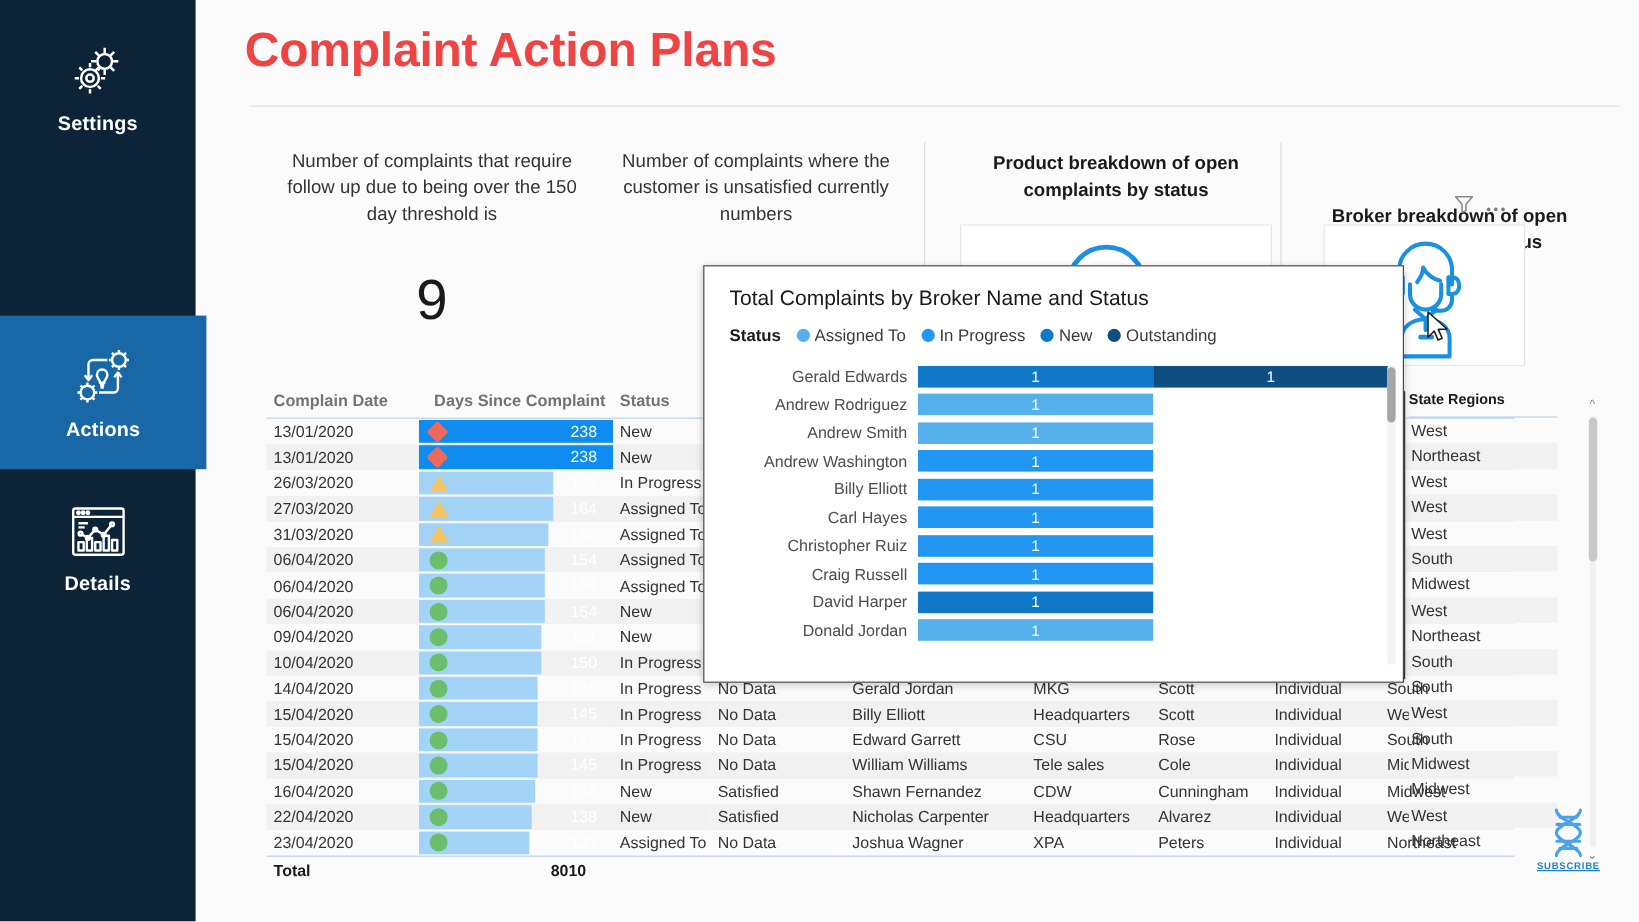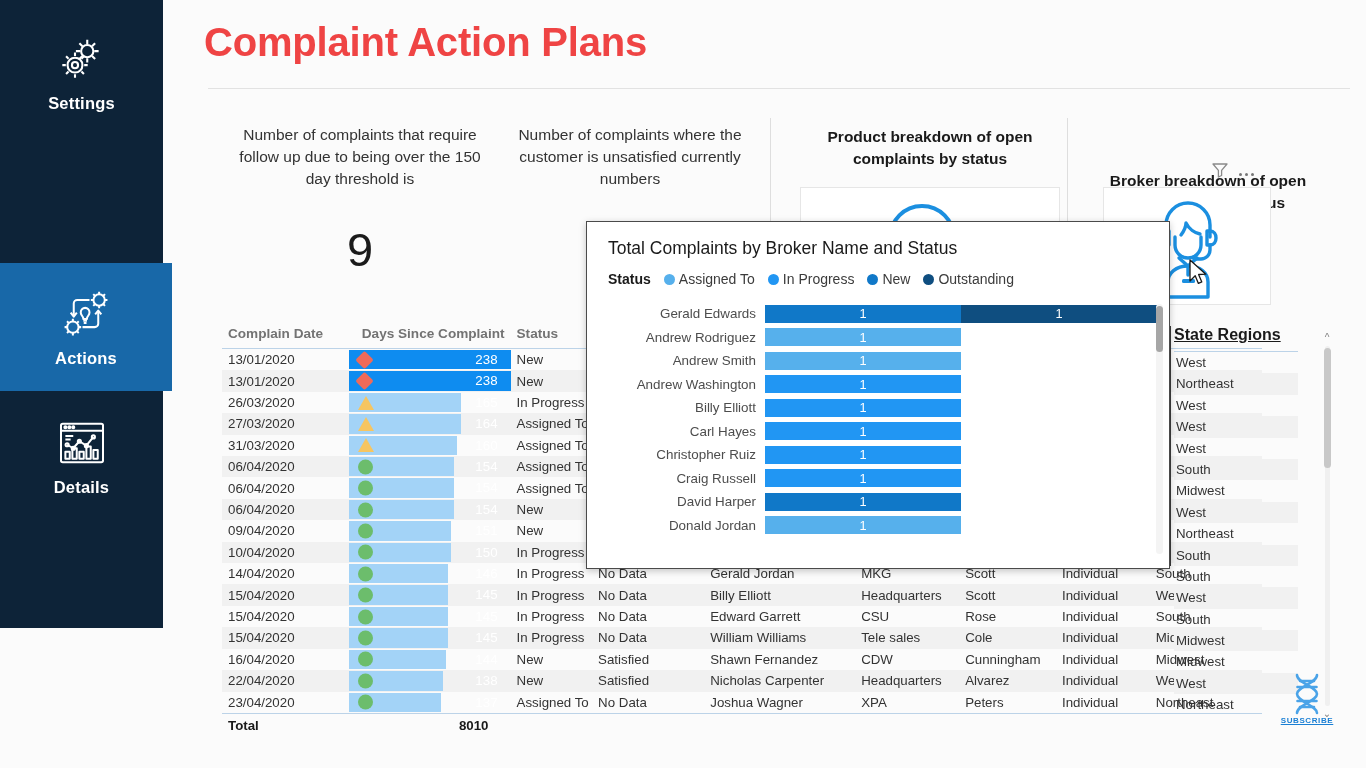--- a/index.html
+++ b/index.html
@@ -6,21 +6,21 @@
   html, body {
     width: 1366px; height: 768px;
     font-family: "Liberation Sans", sans-serif;
     background: #ffffff;
     overflow: hidden;
   }
   #app { position: relative; width: 1366px; height: 768px; background: #fbfbfb; }
 
   
   .sidebar {
-    position: absolute; left: 0; top: 0; width: 163px; height: 628px;
+    position: absolute; left: 0; top: 0; width: 163px; height: 768px;
     background: #0d2338;
   }
   .nav-item {
     position: absolute; left: 0; width: 163px; height: 128px;
     display: flex; flex-direction: column; align-items: center; justify-content: center;
     color: #ffffff; cursor: pointer;
   }
   .nav-item.active { width: 172px; background: #1868a8; }
   .nav-icon { width: 56px; height: 56px; display: block; margin-bottom: 7px; }
   .nav-icon svg { width: 100%; height: 100%; display: block; }
@@ -115,22 +115,22 @@
     font-weight: bold; color: #1a1a1a; border-top: 1px solid #bcd3e8;
     background: transparent; height: 24px;
   }
 
   
   .slicer {
     position: absolute; left: 1174px; top: 326px; width: 124px; height: 400px;
     font-size: 13.3px;
   }
   .slicer-title {
-    font-size: 16px; font-weight: bold; color: #1a1a1a;
-    padding-bottom: 7px; border-bottom: 1px solid #bcd3e8; text-decoration: underline;
+    font-size: 12px; font-weight: bold; color: #1a1a1a;
+    padding-bottom: 7px; border-bottom: 1px solid #bcd3e8;
   }
   .slicer-item { height: 21.4px; line-height: 21.4px; padding-left: 2px; color: #333; cursor: pointer; }
   .slicer-item.alt { background: #f1f1f1; }
   .slicer-left-border {
     position: absolute; left: 1170px; top: 326px; width: 1px; height: 240px; background: #3c3c3c;
   }
   .slicer-scroll {
     position: absolute; left: 1322px; top: 332px; width: 10px; height: 388px;
   }
   .slicer-scroll .track { position: absolute; left: 3px; top: 14px; width: 5px; bottom: 14px; background: #f0f0f0; border-radius: 3px; }

